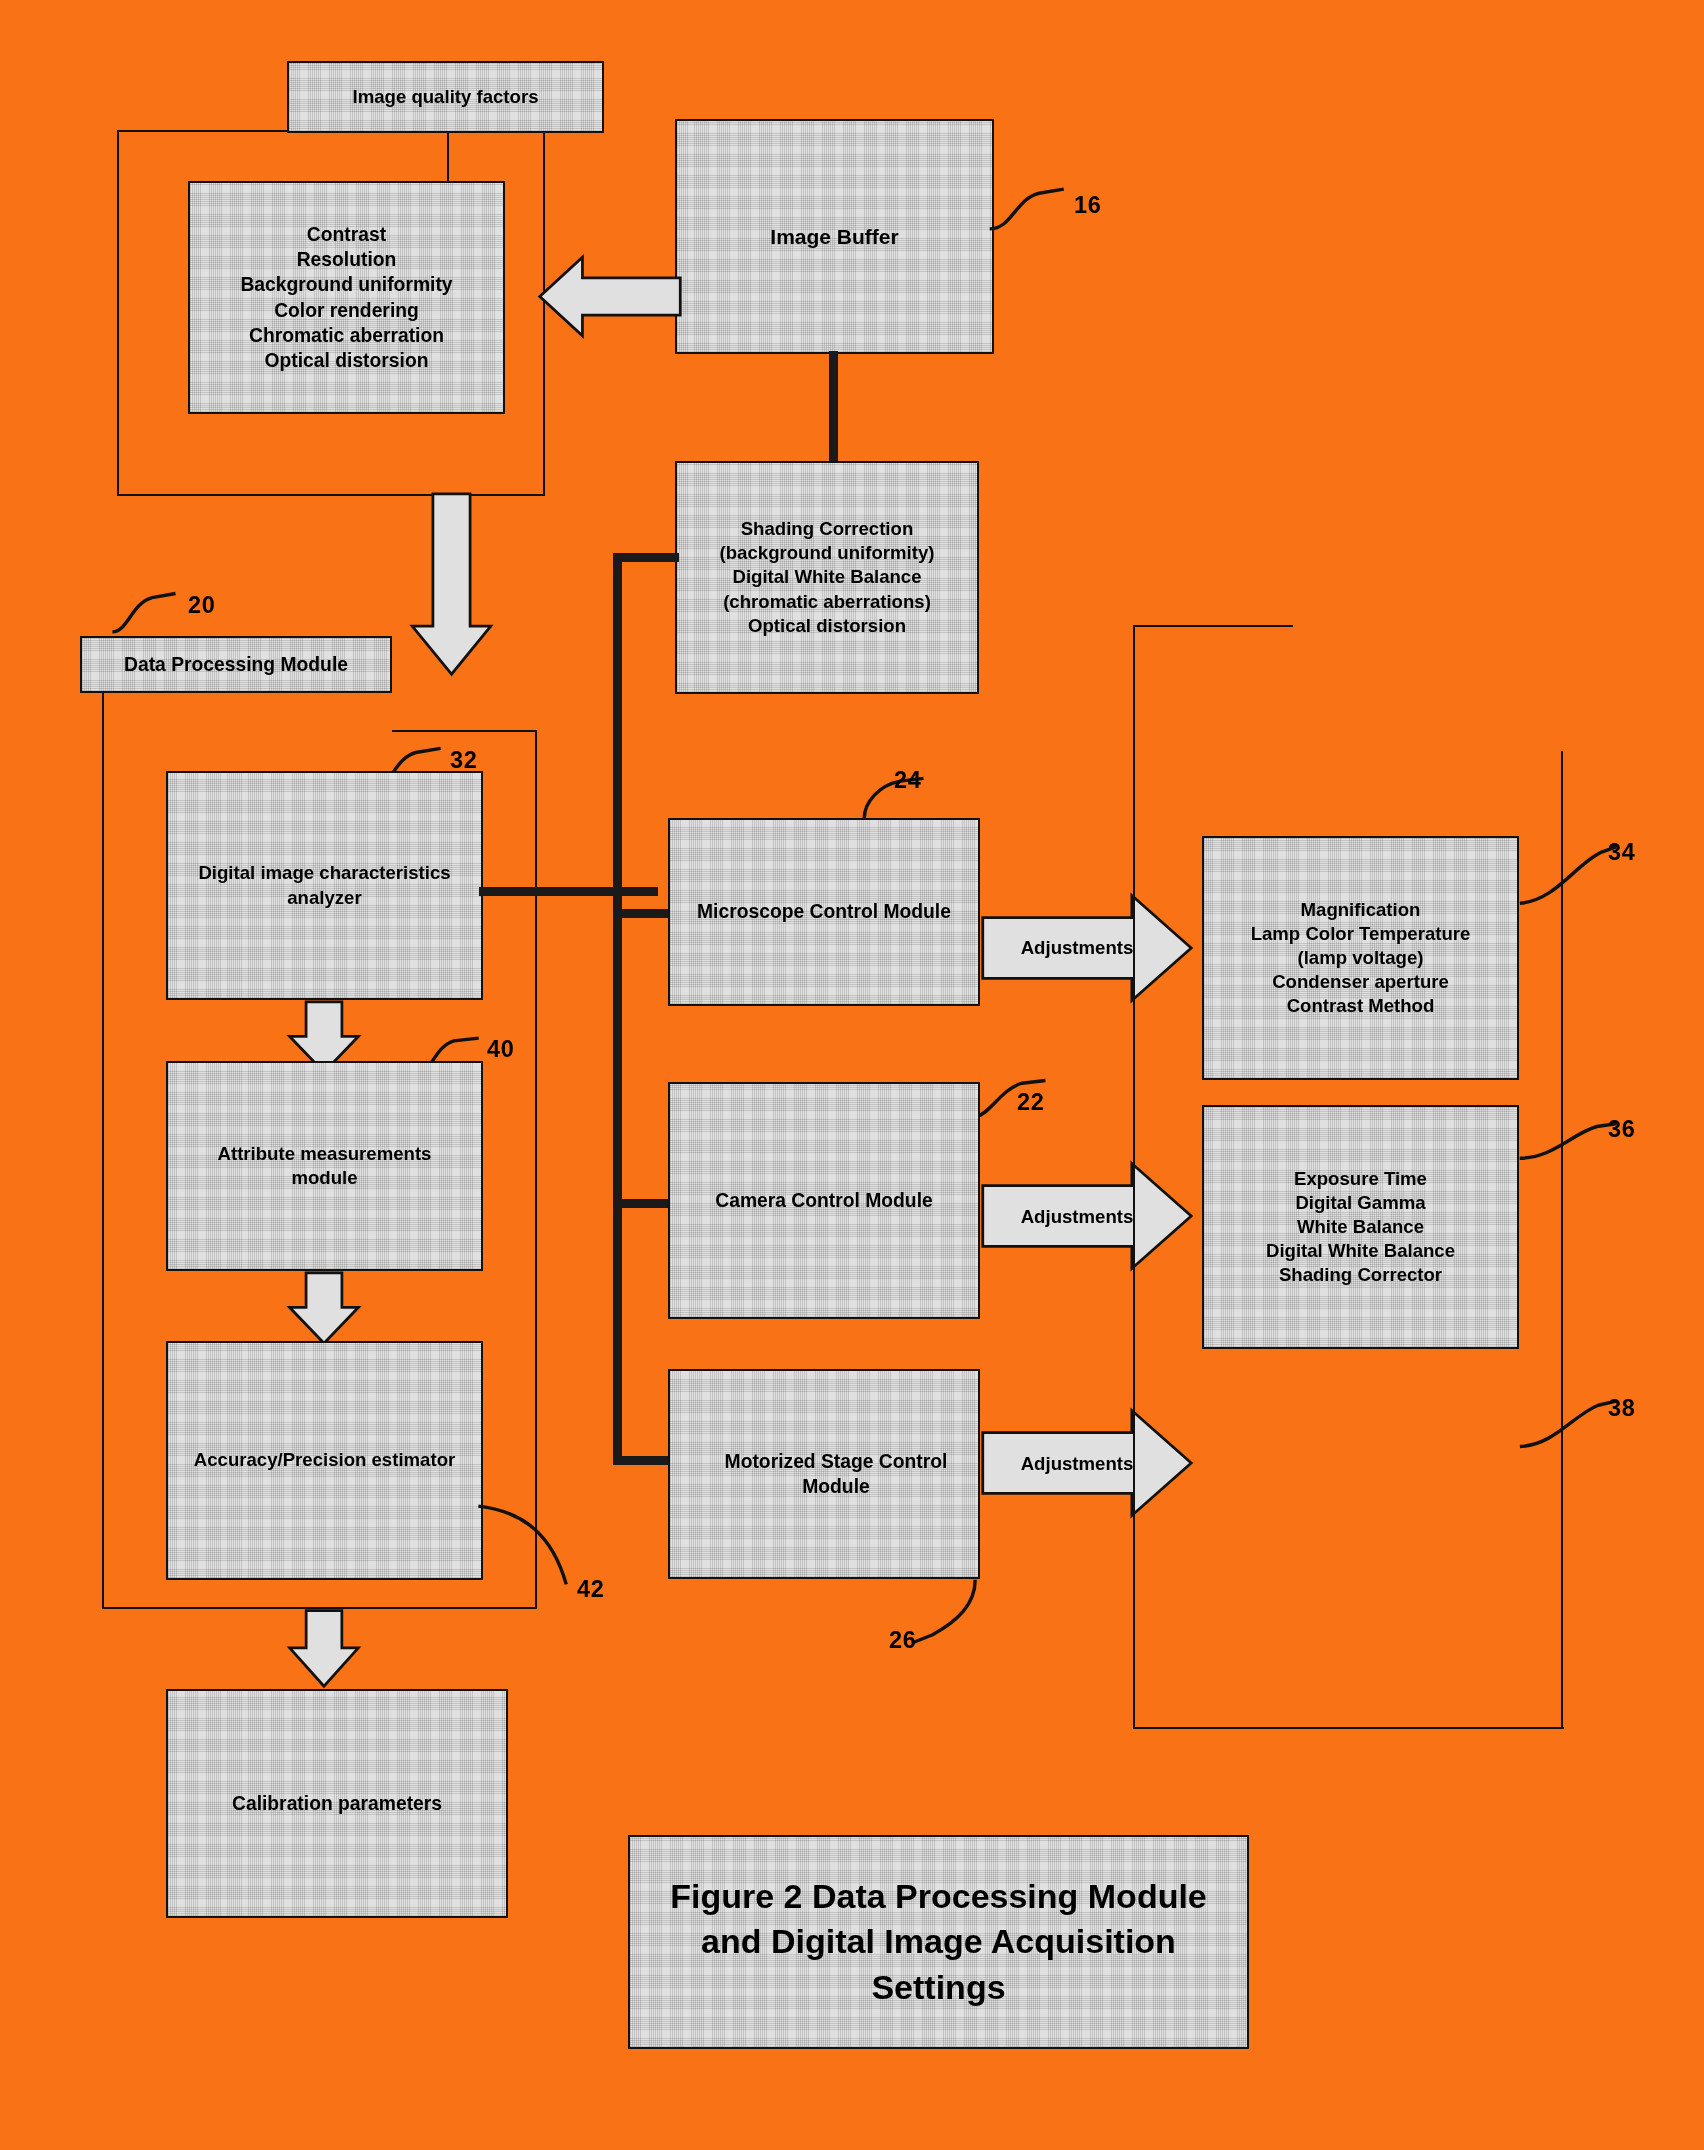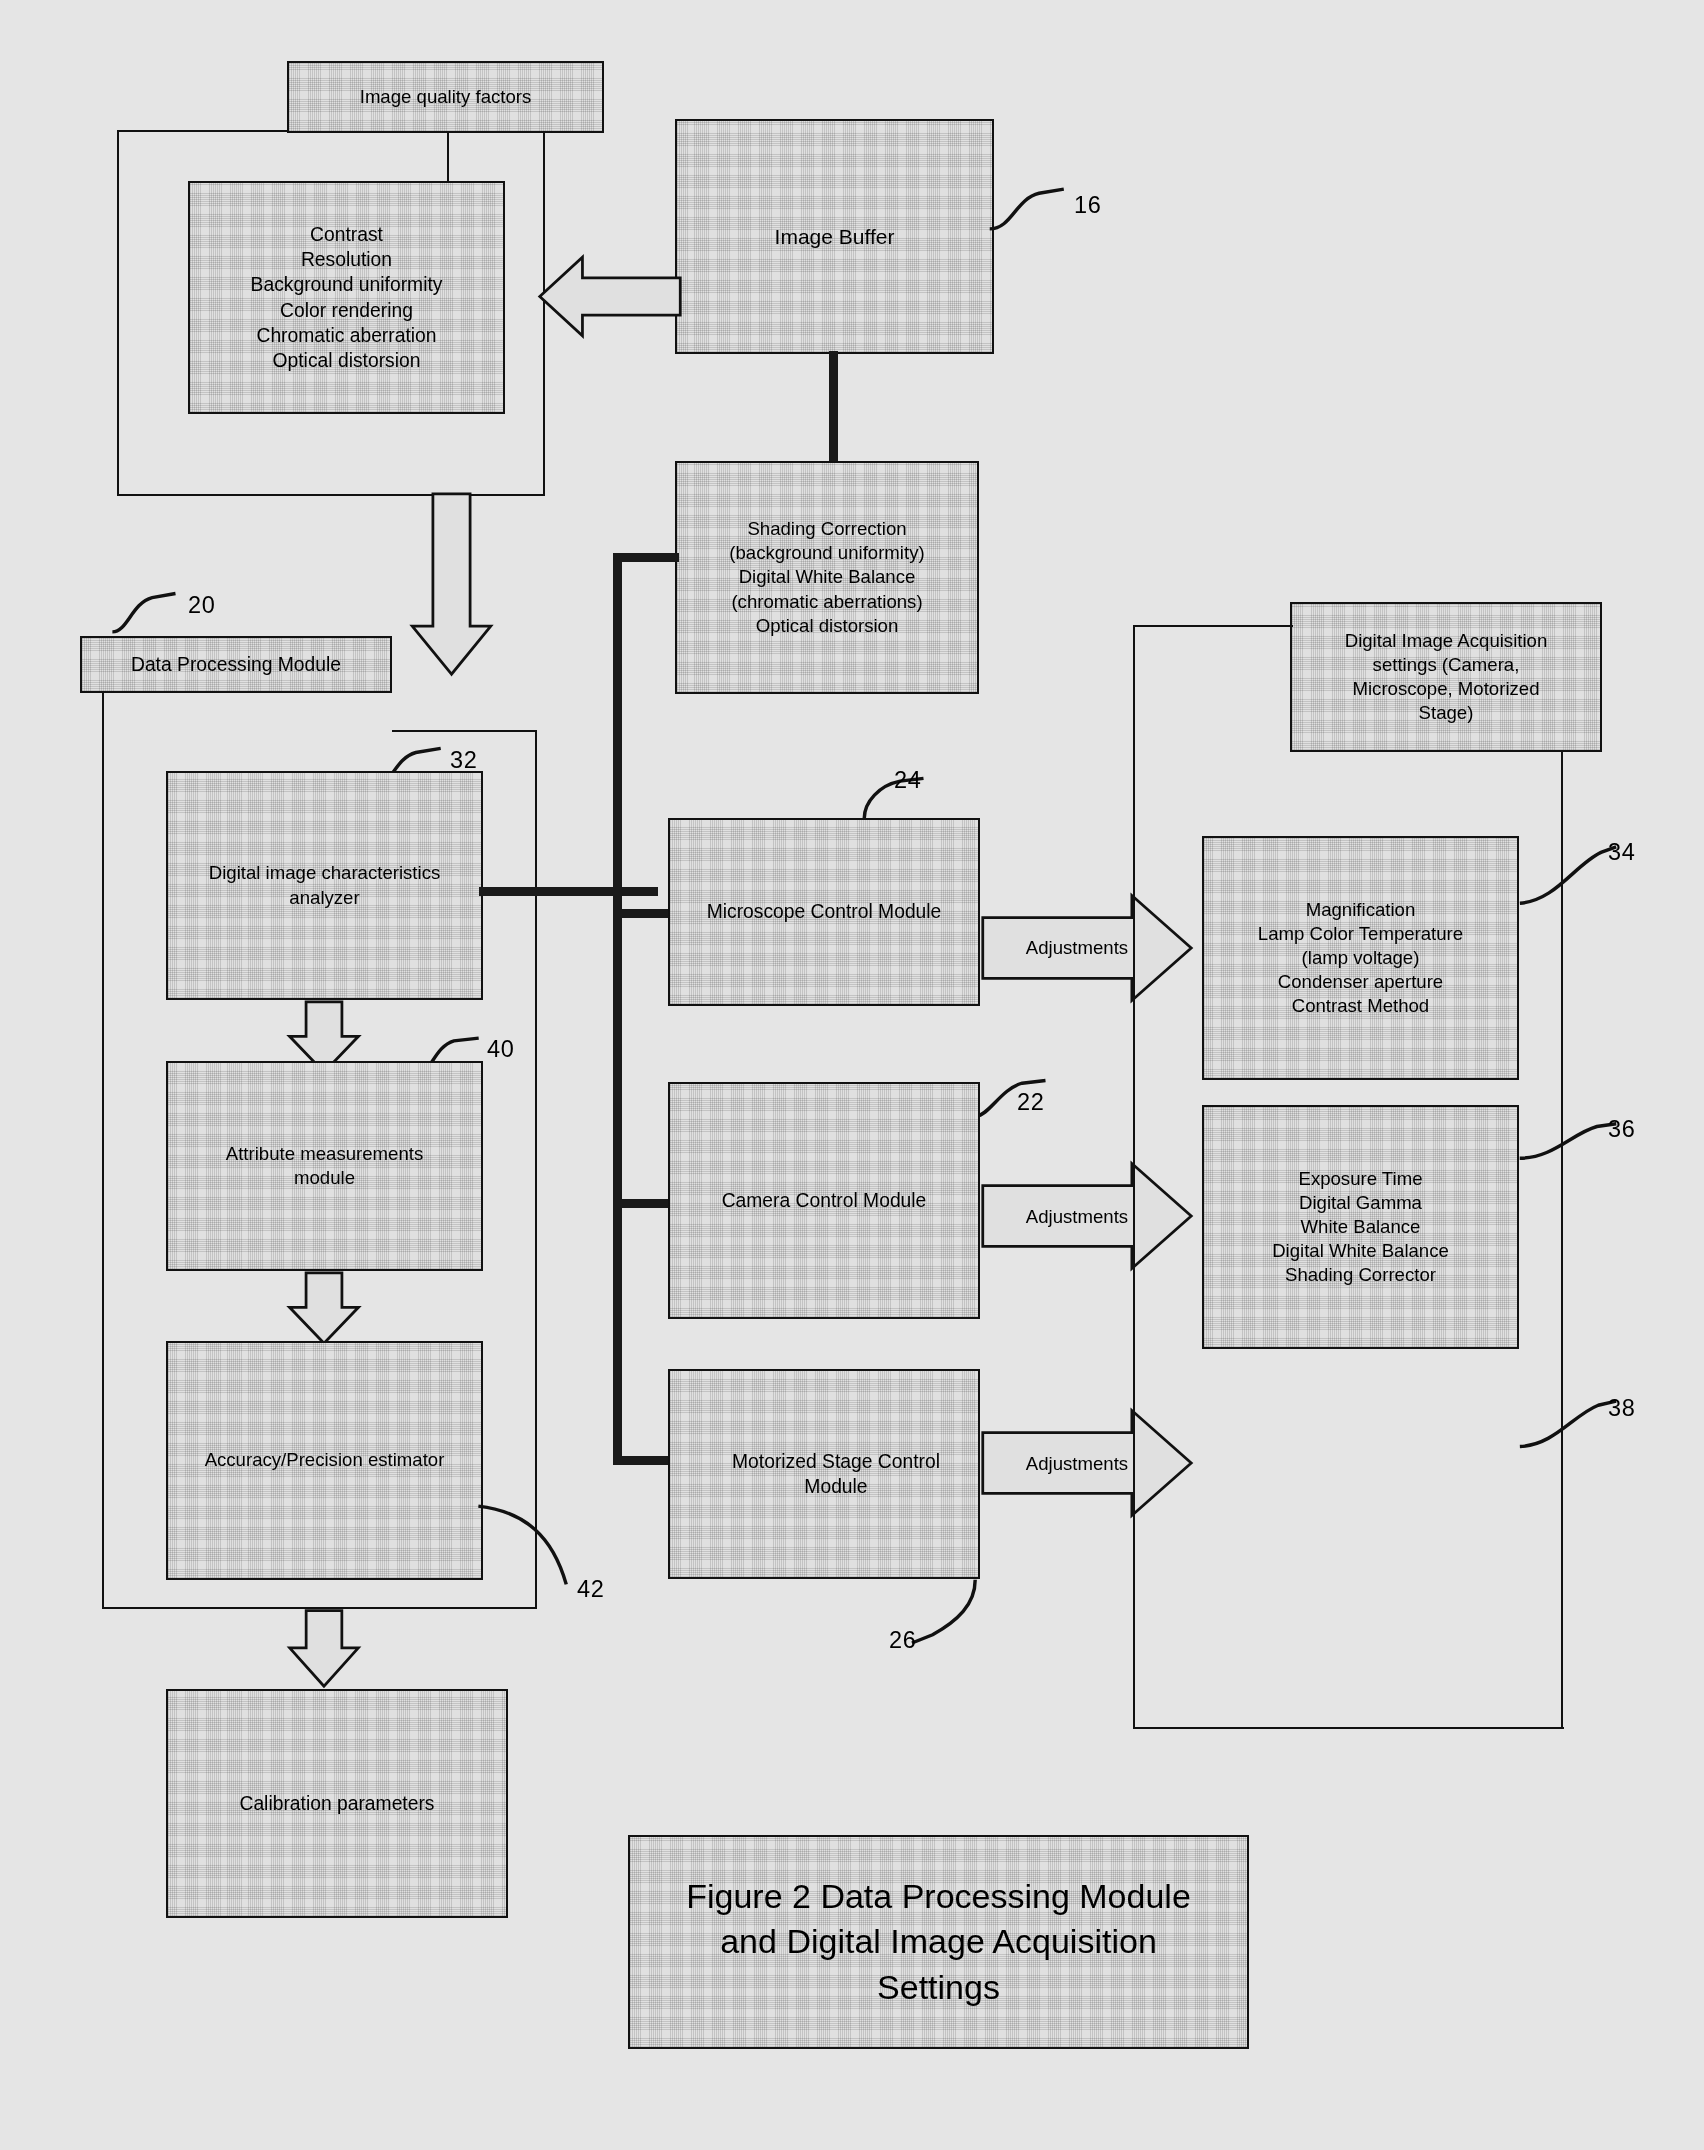--- a/index.html
+++ b/index.html
@@ -6,22 +6,23 @@
   html,body{margin:0;padding:0;background:#ffffff;}
   body{
     font-family:"Liberation Sans", sans-serif;
     color:#000;
     -webkit-font-smoothing:antialiased;
   }
   #canvas{
     position:relative;
     width:1705px;
     height:2151px;
-    background:#e5e5e5;
+    background:#f97316;
     overflow:hidden;
+    font-weight:bold;
   }
   
   .box{
     position:absolute;
     box-sizing:border-box;
     border:2.1px solid #111;
     background-color:#e0e0e0;
     background-image:
       repeating-linear-gradient(0deg, rgba(0,0,0,.13) 0 0.7px, rgba(0,0,0,0) 0.7px 2.1px),
       repeating-linear-gradient(90deg, rgba(0,0,0,.13) 0 0.7px, rgba(0,0,0,0) 0.7px 2.1px);
@@ -244,26 +245,20 @@
   </div>
   <div class="arrow-label" style="left:994px; top:1206px; width:166px;">Adjustments</div>
 
   <div class="barrow" style="left:980px; top:1405px;">
     <svg width="214" height="116" viewBox="0 0 310 168">
       <polygon points="306,84 220,8 220,40 4,40 4,128 220,128 220,160" fill="#e0e0e0" stroke="#111" stroke-width="4"></polygon>
     </svg>
   </div>
   <div class="arrow-label" style="left:994px; top:1453px; width:166px;">Adjustments</div>
 
-  <div class="box" style="left:1290px; top:602px; width:312px; height:150px; font-size:18.6px;">
-    <span>Digital Image Acquisition
-settings (Camera,
-Microscope, Motorized
-Stage)</span>
-  </div>
 
   <div class="ln h" style="left:1133px; top:625px; width:160px;"></div>
   <div class="ln v" style="left:1133px; top:625px; height:1104px;"></div>
   <div class="ln h" style="left:1133px; top:1727px; width:431px;"></div>
   <div class="ln v" style="left:1561px; top:751px; height:978px;"></div>
 
   <div class="box" style="left:1202px; top:836px; width:317px; height:244px; font-size:18.6px;">
     <span>Magnification
 Lamp Color Temperature
 (lamp voltage)

